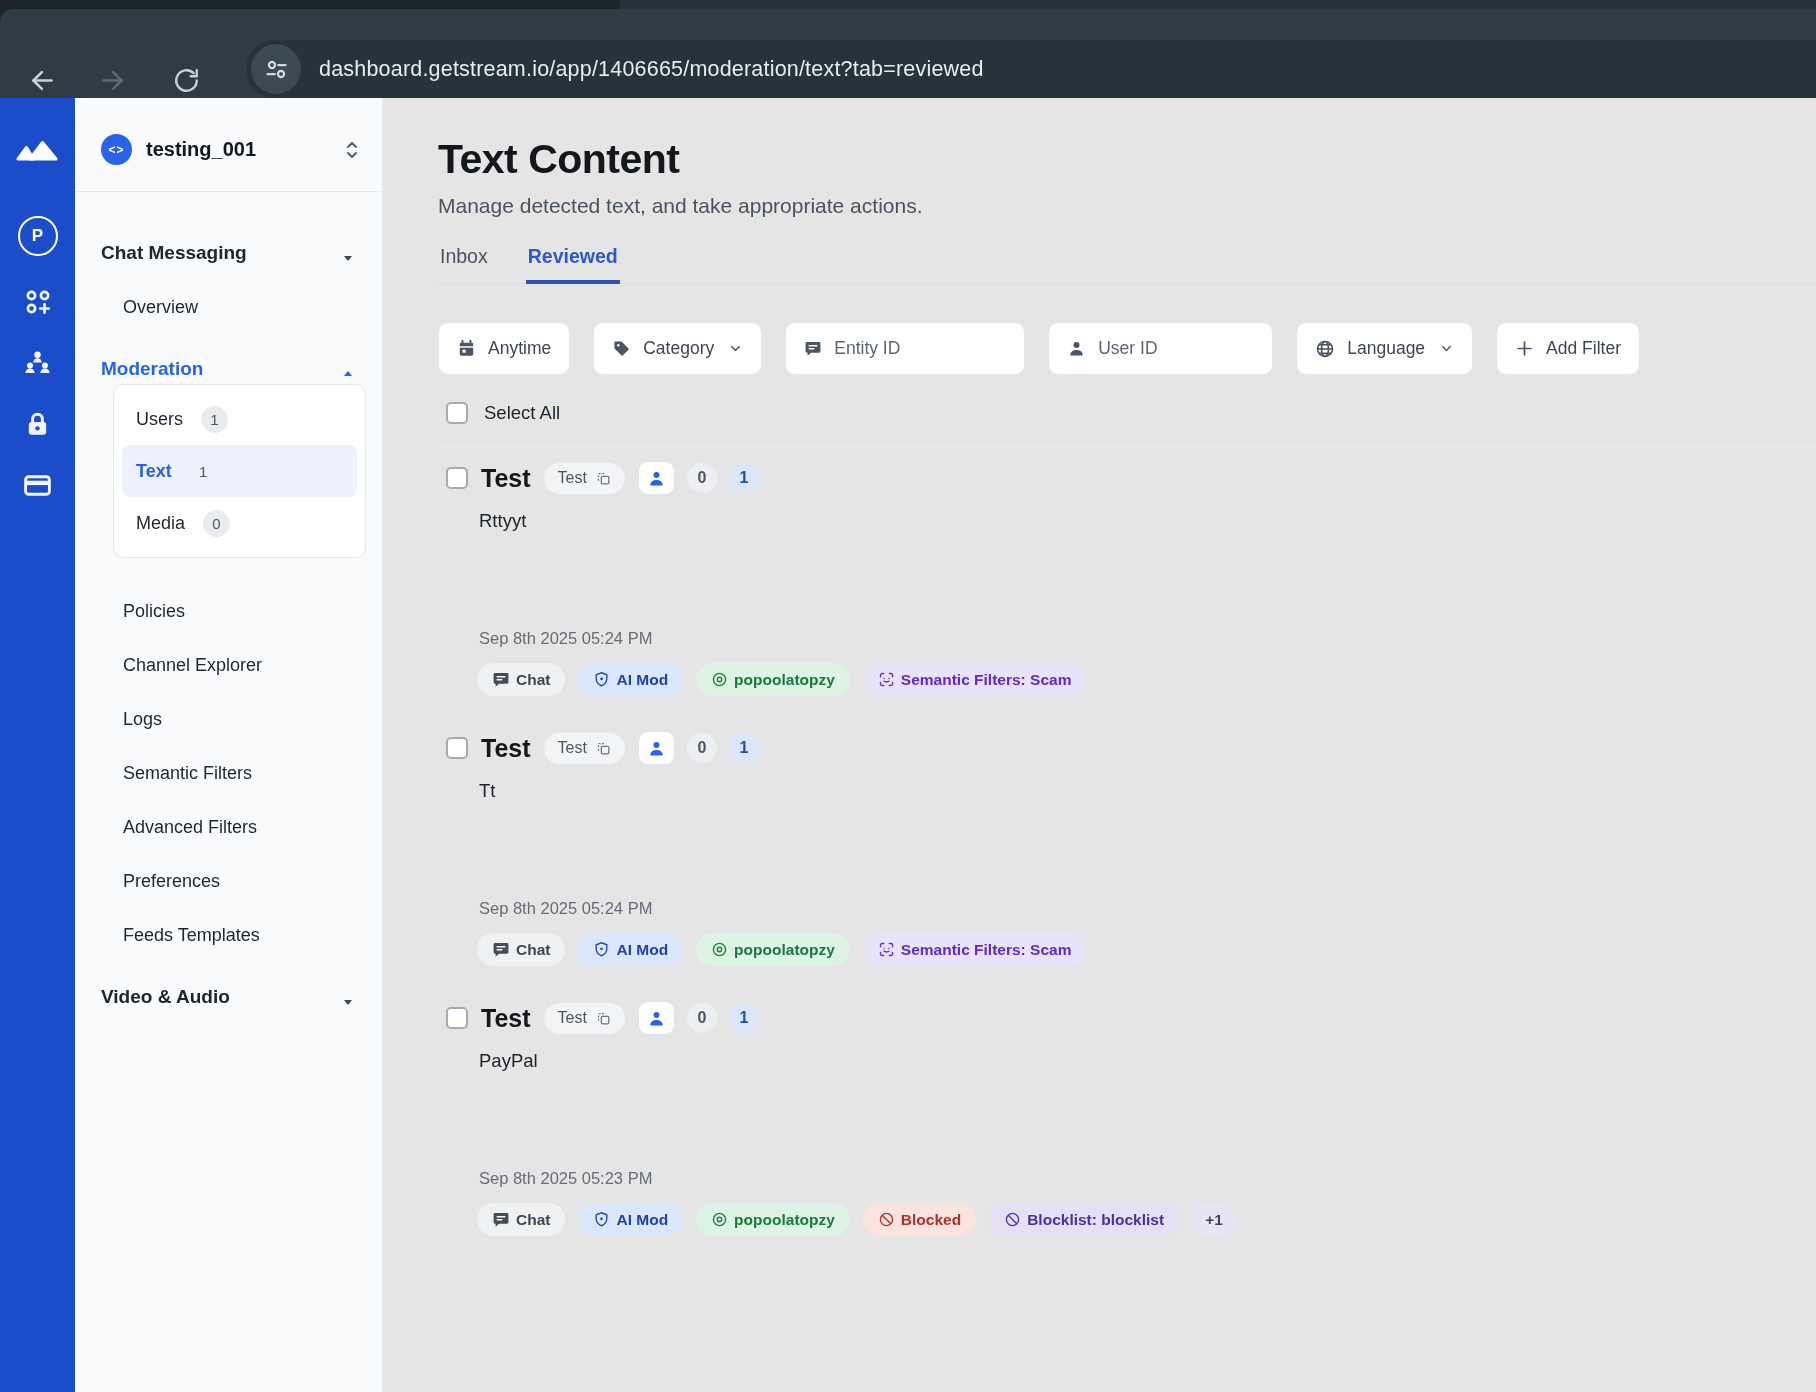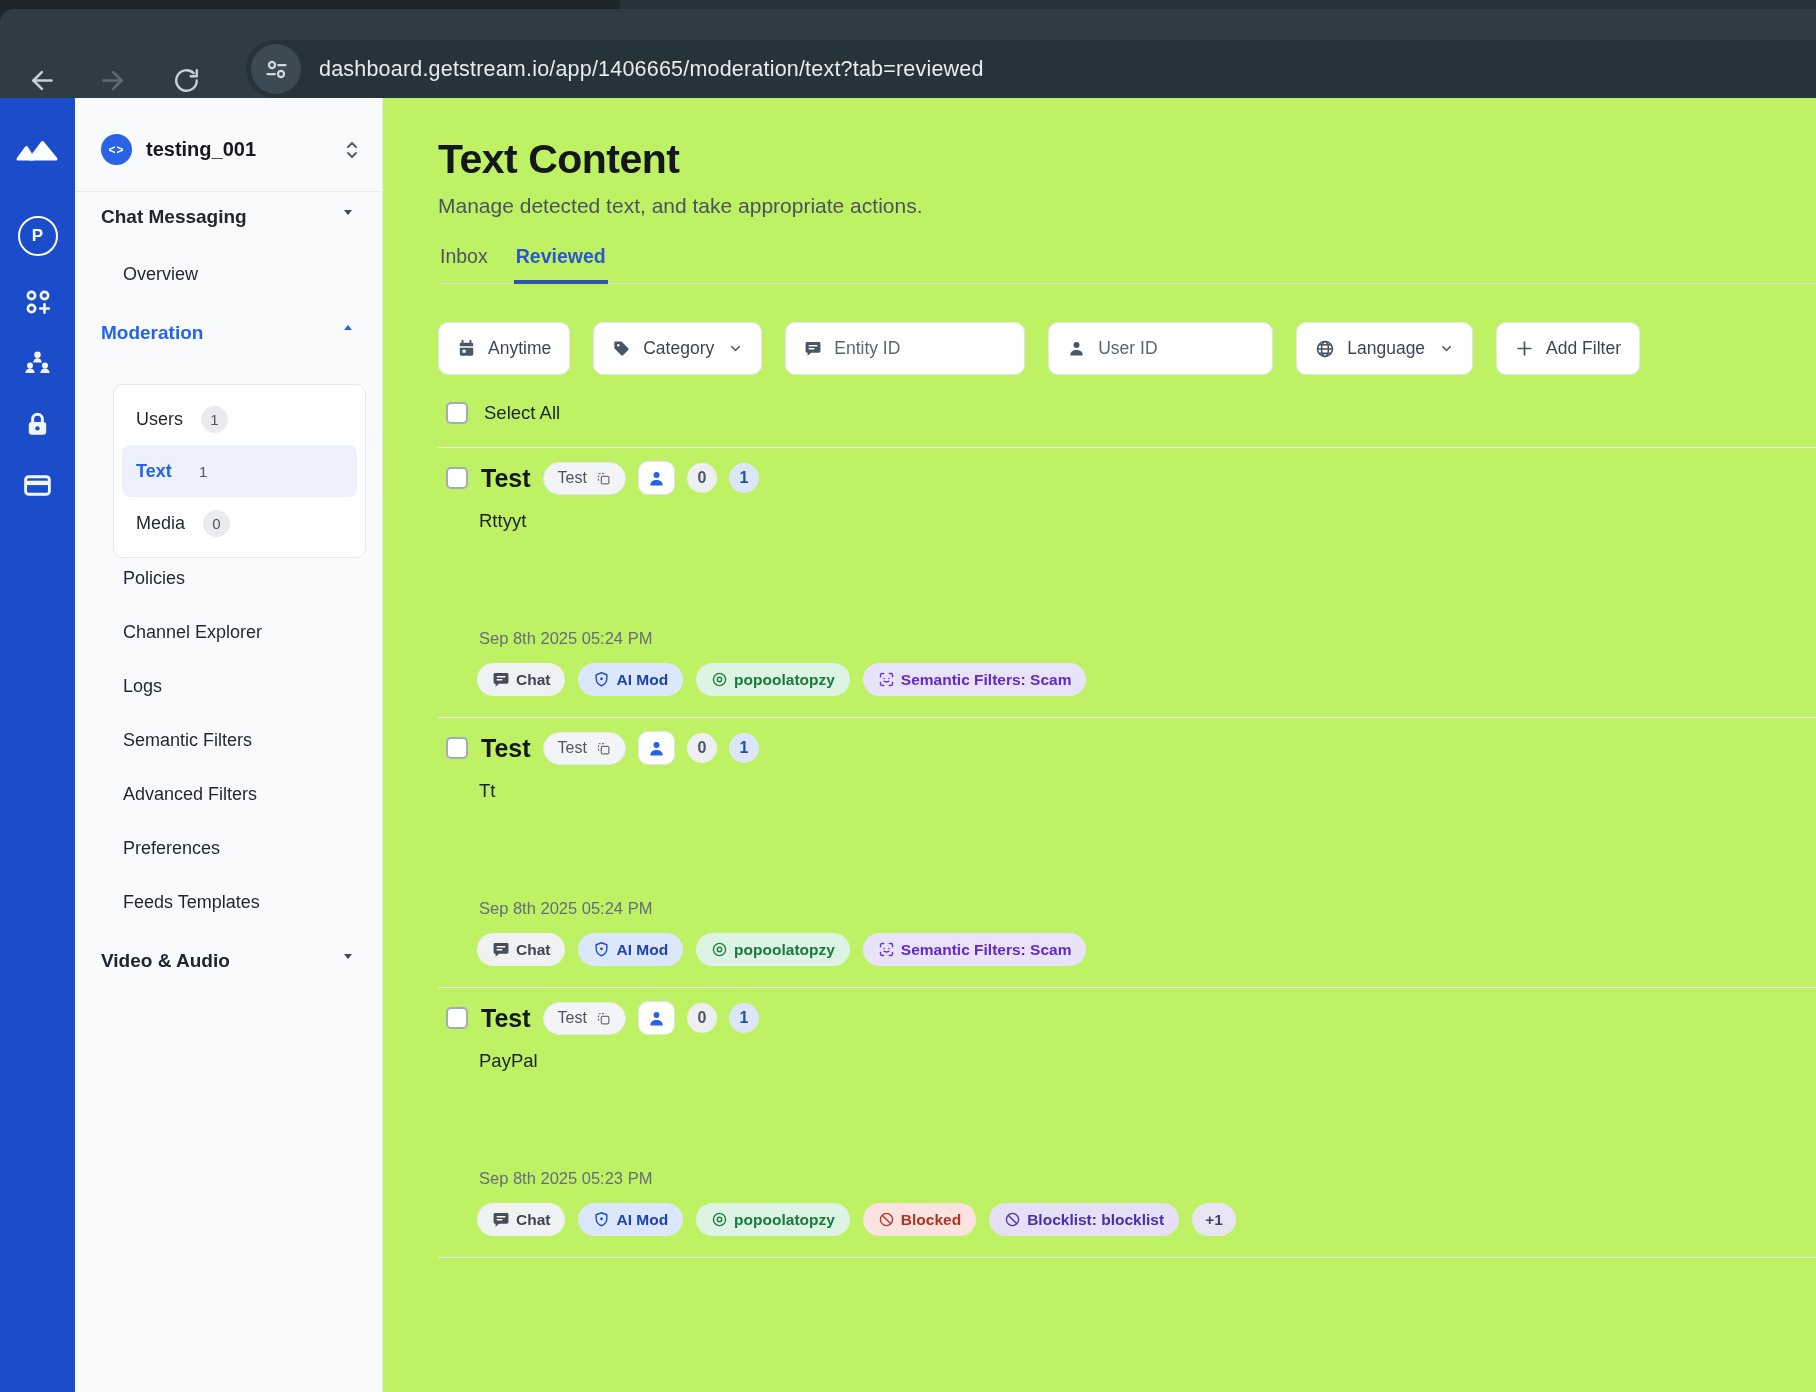--- a/index.html
+++ b/index.html
@@ -26,37 +26,37 @@
   .rail-avatar{margin-top:50px;width:40px;height:40px;border:2.5px solid #fff;border-radius:50%;color:#fff;font-weight:700;font-size:17px;display:flex;align-items:center;justify-content:center}
   .rail-icon{margin-top:31px;color:#fff;opacity:.95}
 
   
   .sidebar{position:absolute;top:98px;left:75px;width:308px;bottom:0;background:#f8fafc;border-right:1px solid #e9edf1;padding:0 16px 0 26px}
   .workspace{display:flex;align-items:center;margin-top:36px}
   .ws-badge{width:31px;height:31px;border-radius:50%;background:#2b63e8;color:#fff;display:flex;align-items:center;justify-content:center;font-size:12px;font-weight:700;letter-spacing:1px;flex:none}
   .ws-name{margin-left:14px;font-size:20px;font-weight:700;color:#15181d;flex:1}
   .ws-sort{color:#57606b;margin-right:6px}
   .side-divider{height:1px;background:#e7eaee;margin:26px -16px 14px -26px}
-  .nav-row{display:flex;align-items:flex-start;cursor:pointer}
+  .nav-row{display:flex;align-items:flex-end;cursor:pointer}
   .nav-section{height:58px;font-size:19px;font-weight:600;color:#20262e;margin-top:4px}
   .nav-section .chev{margin-left:auto;margin-right:12px;color:#3f4854}
   .nav-section.active{color:#2563eb}
   .nav-section.active .chev{color:#2563eb}
   .nav-item{height:54px;padding-left:22px;font-size:18px;font-weight:500;color:#1f2630}
   .counts-card{background:#fff;border:1px solid #e5e8ee;border-radius:10px;padding:8px;margin:4px 0 10px 12px}
   .card-row{display:flex;align-items:center;height:52px;padding:0 14px;border-radius:8px;font-size:18px;font-weight:500;color:#1f2630;cursor:pointer}
   .card-row.active{background:#edf1fb;color:#2563eb;font-weight:700}
   .count-badge{margin-left:18px;min-width:27px;height:27px;padding:0 7px;border-radius:14px;background:#e9ebef;color:#4b5563;font-size:15px;font-weight:500;display:flex;align-items:center;justify-content:center}
   .card-row.active .count-badge{background:transparent;color:#4b5563}
 
   
-  .main{position:absolute;top:98px;left:383px;right:0;bottom:0;background:#bef264;padding:38px 0 12px 55px}
+  .main{position:absolute;top:98px;left:383px;right:0;bottom:0;background:#e5e5e5;padding:38px 0 12px 55px}
   .page-title{font-size:41px;font-weight:700;color:#14171c;letter-spacing:-.5px}
   .subtitle{margin-top:11px;font-size:21px;color:#4a5260}
-  .tabs{margin-top:27px;display:flex;gap:24px;border-bottom:1px solid #d9dde2}
+  .tabs{margin-top:27px;display:flex;gap:36px;border-bottom:1px solid #d9dde2}
   .tab{padding:0 2px 15px;font-size:19.5px;color:#4a5361;position:relative;cursor:pointer}
   .tab.active{color:#2b58cc;font-weight:700}
   .tab.active::after{content:"";position:absolute;left:0;right:0;bottom:-1px;height:4px;background:#2f55a8}
   .filters{margin-top:38px;display:flex;gap:23px}
   .filter{height:53px;border:1px solid #e2e5ea;border-radius:10px;display:flex;align-items:center;padding:0 18px;font-size:17.5px;color:#3e4653;font-weight:500;background:#fff;gap:12px;cursor:pointer;white-space:nowrap}
   .filter .fi{color:#4b5563}
   .filter .chev{color:#5a6270;margin-left:2px}
   .filter.f-input{color:#5d6673;font-weight:400}
   .filter-entity-id{width:240px}
   .filter-user-id{width:225px}

